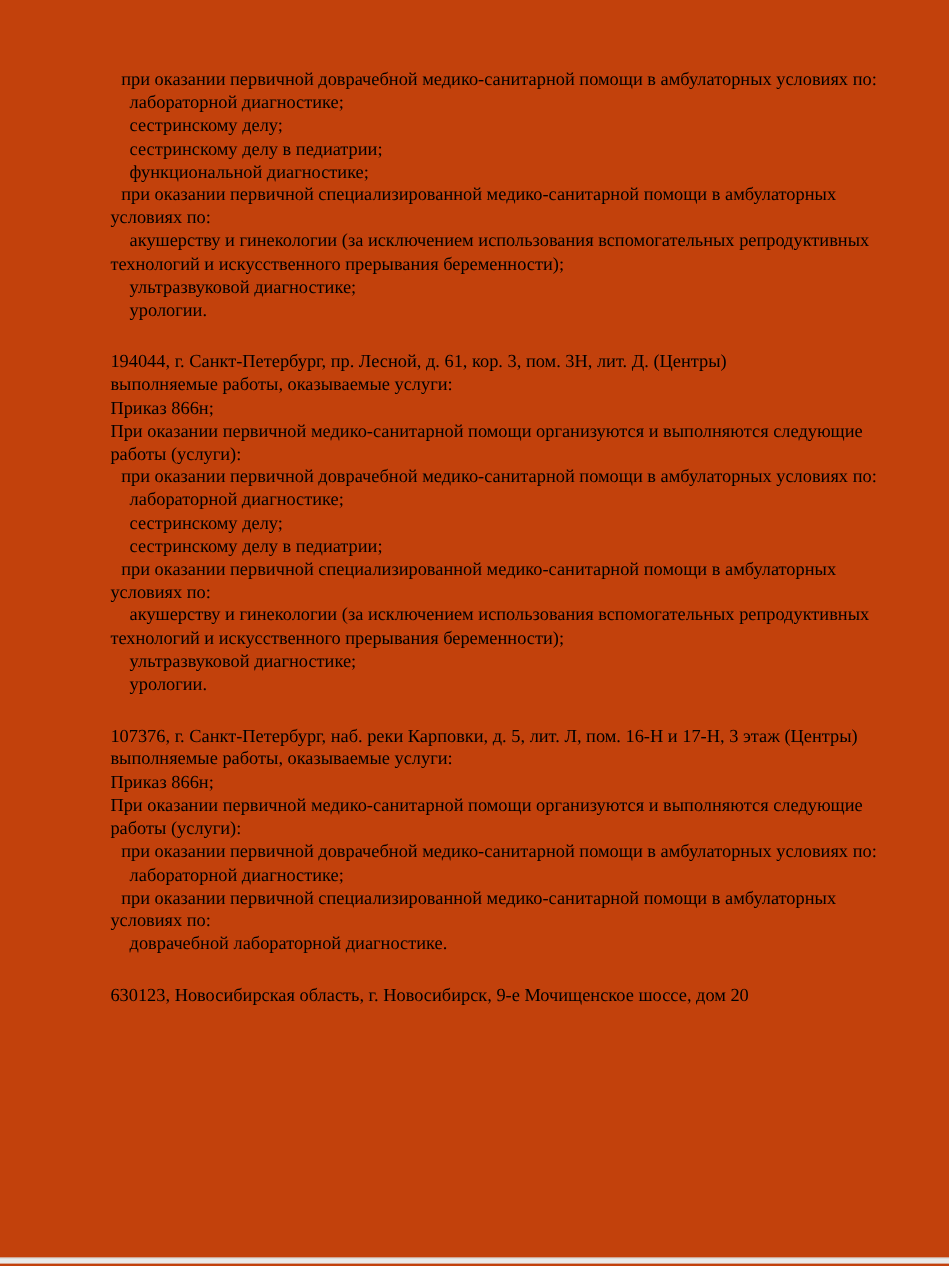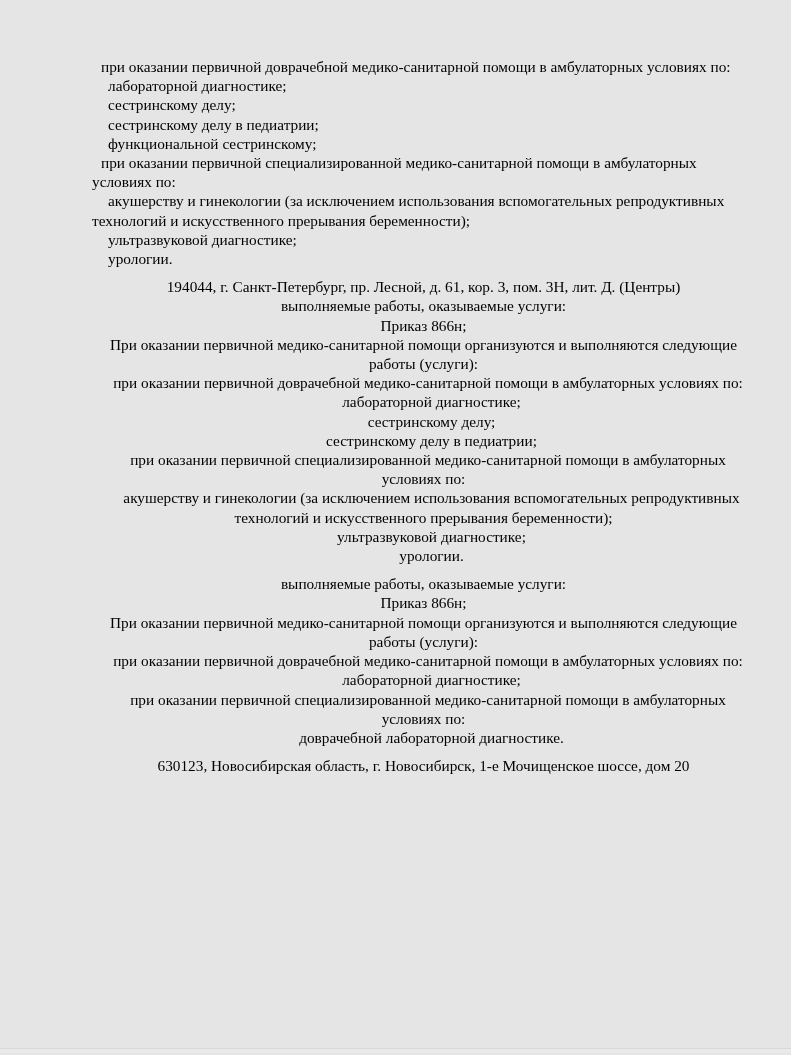--- a/index.html
+++ b/index.html
@@ -4,36 +4,36 @@
 <style>
   html, body {
     margin: 0;
     padding: 0;
     background: #ffffff;
   }
   .page {
     position: relative;
     width: 791px;
     height: 1055px;
-    background: #e5e5e5;
+    background: #c2410c;
     color: #000000;
     overflow: hidden;
     font-family: "Liberation Serif", "DejaVu Serif", serif;
     font-size: 15.3px;
     line-height: 19.2px;
     text-decoration: underline;
   }
   .doc {
     position: absolute;
     top: 57px;
     left: 92px;
     width: 663px;
   }
   .section { margin: 0; }
-  .section + .section { margin-top: 9px; text-align: center; }
+  .section + .section { margin-top: 24px; }
   .para {
     margin: 0;
     white-space: normal;
     word-spacing: normal;
   }
   .indent-0 { text-indent: 0; }
   .indent-1 { text-indent: 9px; }
   .indent-2 { text-indent: 16px; }
   .bottom-bar {
     position: absolute;
@@ -48,47 +48,48 @@
 </head>
 <body>
 
 <div class="page">
   <div class="doc">
       <div class="section">
         <div class="para indent-1">при оказании первичной доврачебной медико-санитарной помощи в амбулаторных условиях по:</div>
         <div class="para indent-2">лабораторной диагностике;</div>
         <div class="para indent-2">сестринскому делу;</div>
         <div class="para indent-2">сестринскому делу в педиатрии;</div>
-        <div class="para indent-2">функциональной сестринскому;</div>
+        <div class="para indent-2">функциональной диагностике;</div>
         <div class="para indent-1">при оказании первичной специализированной медико-санитарной помощи в амбулаторных условиях по:</div>
         <div class="para indent-2">акушерству и гинекологии (за исключением использования вспомогательных репродуктивных технологий и искусственного прерывания беременности);</div>
         <div class="para indent-2">ультразвуковой диагностике;</div>
         <div class="para indent-2">урологии.</div>
       </div>
       <div class="section">
         <div class="para indent-0">194044, г. Санкт-Петербург, пр. Лесной, д. 61, кор. 3, пом. 3Н, лит. Д. (Центры)</div>
         <div class="para indent-0">выполняемые работы, оказываемые услуги:</div>
         <div class="para indent-0">Приказ 866н;</div>
         <div class="para indent-0">При оказании первичной медико-санитарной помощи организуются и выполняются следующие работы (услуги):</div>
         <div class="para indent-1">при оказании первичной доврачебной медико-санитарной помощи в амбулаторных условиях по:</div>
         <div class="para indent-2">лабораторной диагностике;</div>
         <div class="para indent-2">сестринскому делу;</div>
         <div class="para indent-2">сестринскому делу в педиатрии;</div>
         <div class="para indent-1">при оказании первичной специализированной медико-санитарной помощи в амбулаторных условиях по:</div>
         <div class="para indent-2">акушерству и гинекологии (за исключением использования вспомогательных репродуктивных технологий и искусственного прерывания беременности);</div>
         <div class="para indent-2">ультразвуковой диагностике;</div>
         <div class="para indent-2">урологии.</div>
       </div>
       <div class="section">
+        <div class="para indent-0">107376, г. Санкт-Петербург, наб. реки Карповки, д. 5, лит. Л, пом. 16-Н и 17-Н, 3 этаж (Центры)</div>
         <div class="para indent-0">выполняемые работы, оказываемые услуги:</div>
         <div class="para indent-0">Приказ 866н;</div>
         <div class="para indent-0">При оказании первичной медико-санитарной помощи организуются и выполняются следующие работы (услуги):</div>
         <div class="para indent-1">при оказании первичной доврачебной медико-санитарной помощи в амбулаторных условиях по:</div>
         <div class="para indent-2">лабораторной диагностике;</div>
         <div class="para indent-1">при оказании первичной специализированной медико-санитарной помощи в амбулаторных условиях по:</div>
         <div class="para indent-2">доврачебной лабораторной диагностике.</div>
       </div>
       <div class="section">
-        <div class="para indent-0">630123, Новосибирская область, г. Новосибирск, 1-е Мочищенское шоссе, дом 20</div>
+        <div class="para indent-0">630123, Новосибирская область, г. Новосибирск, 9-е Мочищенское шоссе, дом 20</div>
       </div>
     </div>
   <div class="bottom-bar"></div>
 </div>
 
 </body></html>

